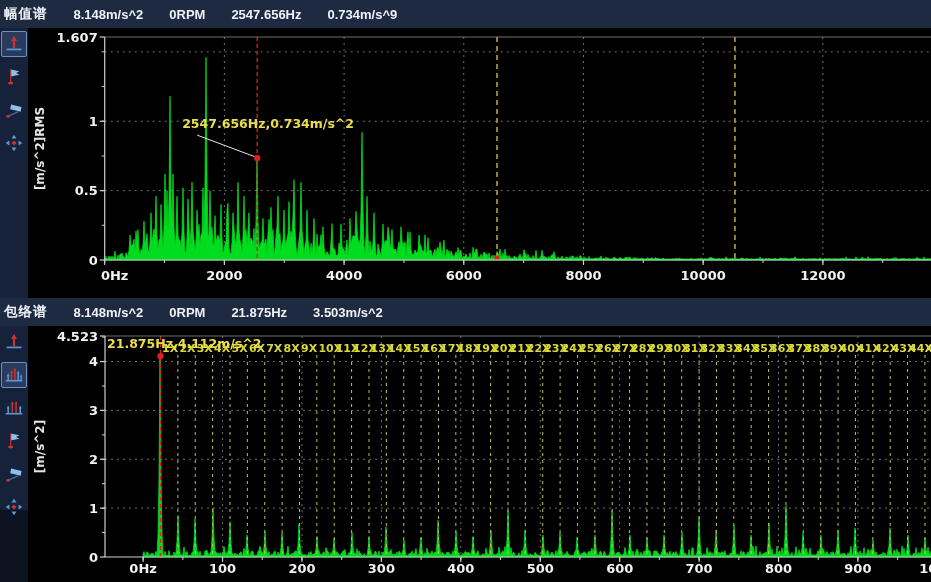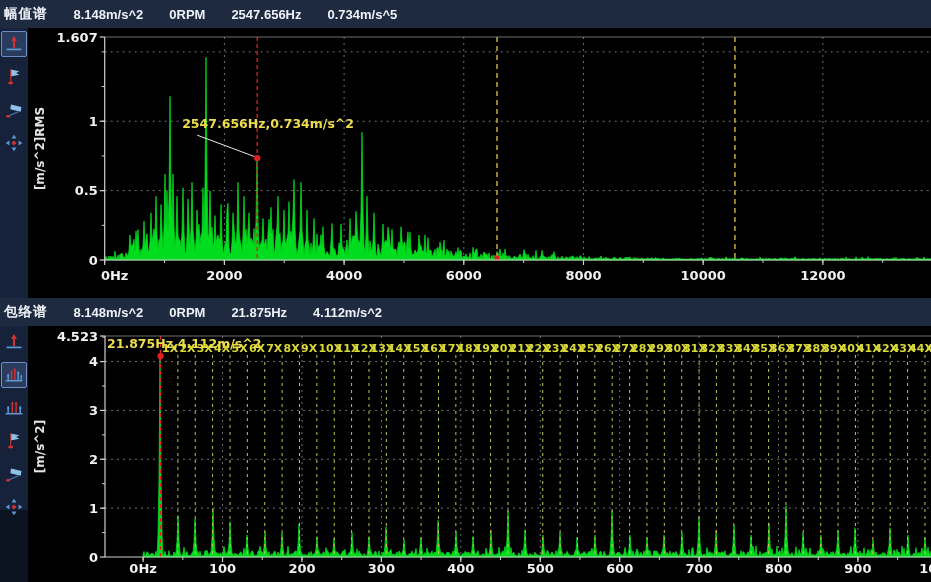--- a/index.html
+++ b/index.html
@@ -23,21 +23,21 @@
 <body>
 
 <div class="app">
 
   <section class="panel" style="top:0;height:298px;">
     <header class="hdr">
       <span class="ttl">幅值谱</span>
       <span>8.148m/s^2</span>
       <span>0RPM</span>
       <span>2547.656Hz</span>
-      <span>0.734m/s^5</span>
+      <span>0.734m/s^9</span>
     </header>
     <div class="pbody">
       <div class="toolbar" id="tb0">
           <div class="tool sel">
             <svg viewBox="0 0 24 24">
               <path d="M12 2 L15.5 8.5 L13.3 8.5 L13.3 17 L10.7 17 L10.7 8.5 L8.5 8.5 Z" fill="#cc3333"></path>
               <rect x="3" y="17.5" width="18" height="2" fill="#5b9bd5"></rect>
             </svg>
           </div>
           <div class="tool">
@@ -143,21 +143,21 @@
         </svg>
     </div>
   </section>
 
   <section class="panel" style="top:298px;height:212px;">
     <header class="hdr">
       <span class="ttl">包络谱</span>
       <span>8.148m/s^2</span>
       <span>0RPM</span>
       <span>21.875Hz</span>
-      <span>4.112m/s^2</span>
+      <span>3.503m/s^2</span>
     </header>
     <div class="pbody">
       <div class="toolbar" id="tb1">
           <div class="tool">
             <svg viewBox="0 0 24 24">
               <path d="M12 2 L15.5 8.5 L13.3 8.5 L13.3 17 L10.7 17 L10.7 8.5 L8.5 8.5 Z" fill="#cc3333"></path>
               <rect x="3" y="17.5" width="18" height="2" fill="#5b9bd5"></rect>
             </svg>
           </div>
           <div class="tool sel">

